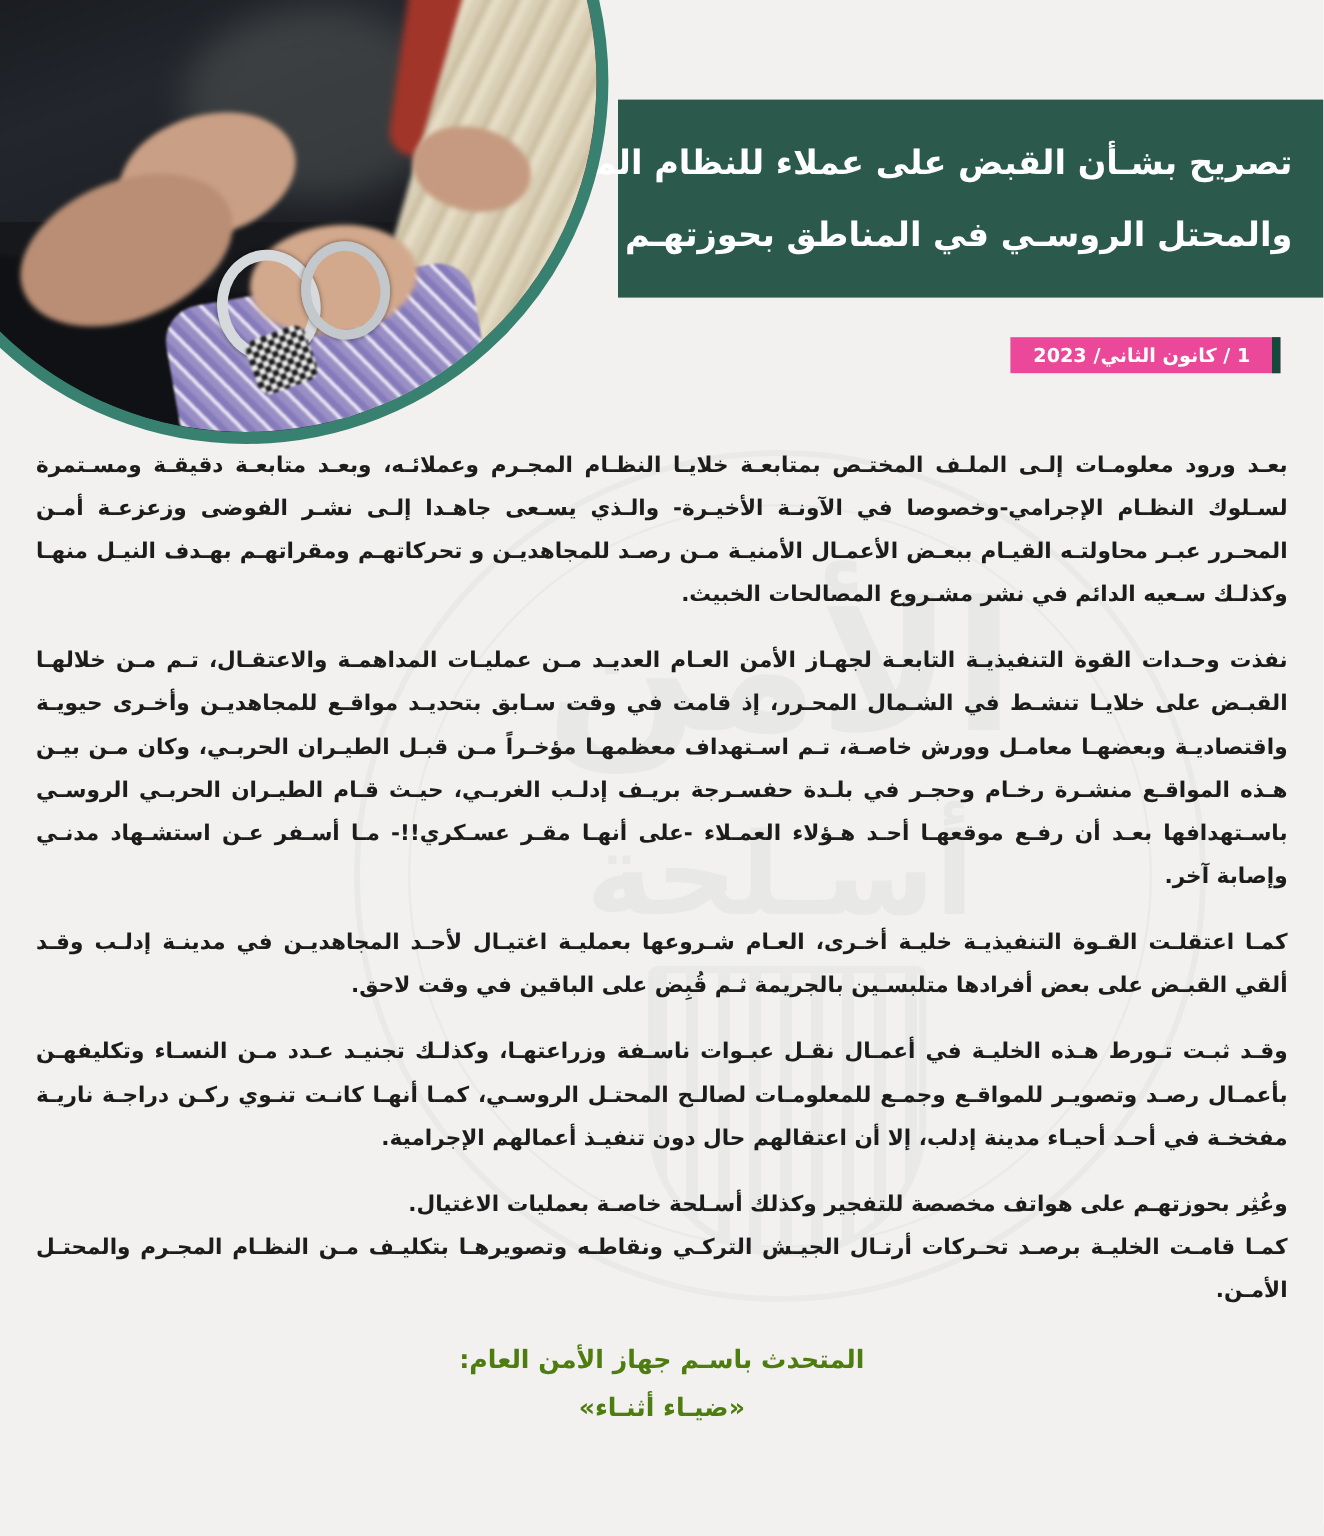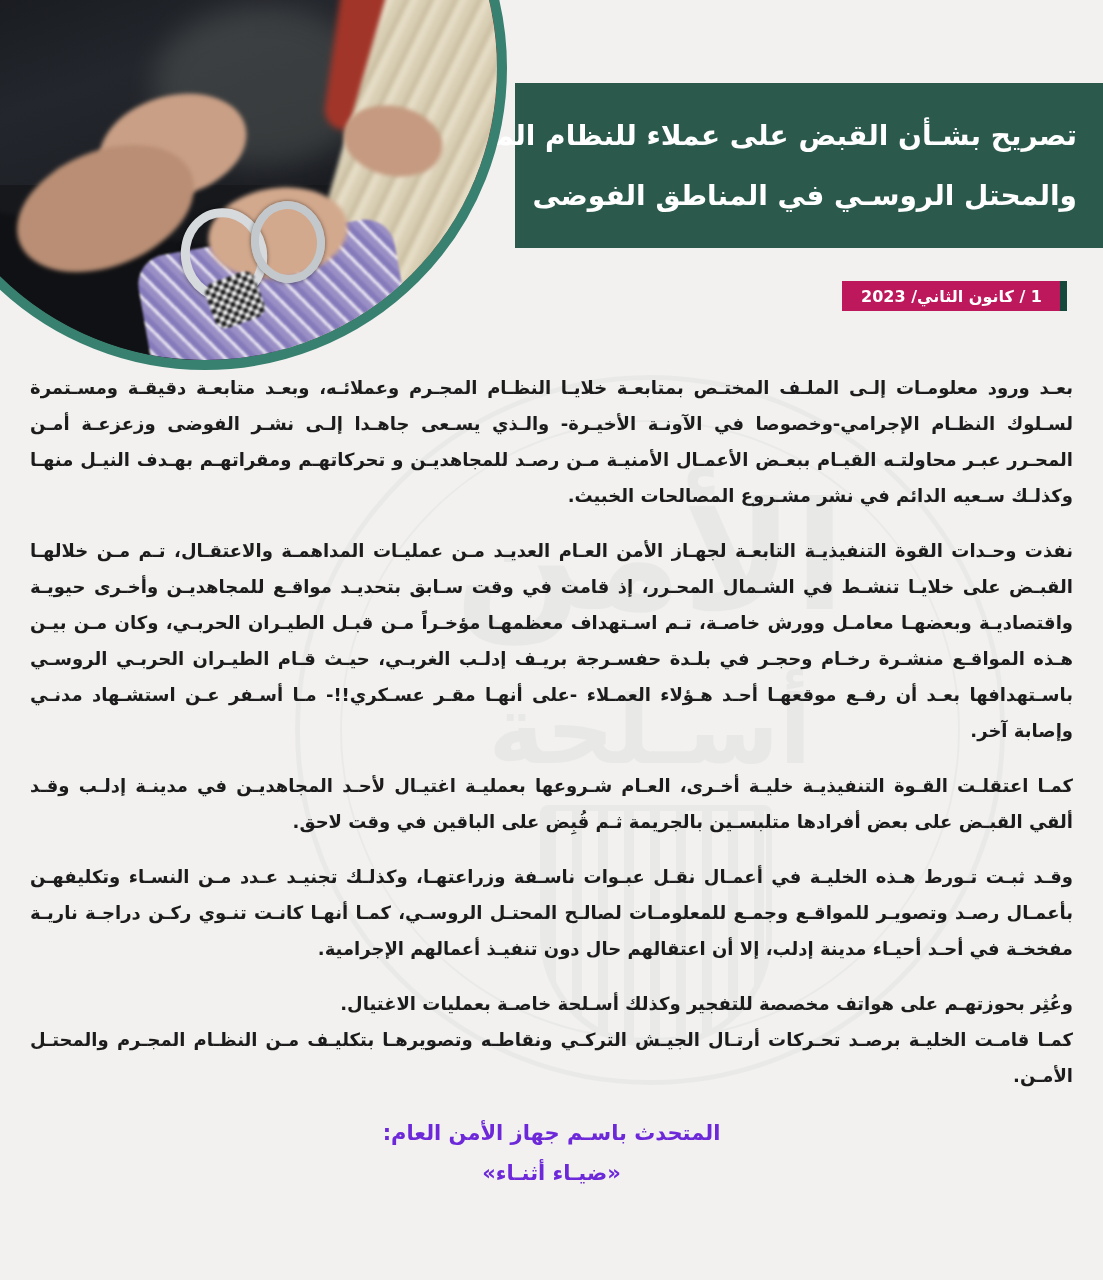--- a/index.html
+++ b/index.html
@@ -56,36 +56,36 @@
     position:absolute;left:515px;top:83px;width:588px;height:165px;
     background:#2b5a4d;z-index:1;
     display:flex;flex-direction:column;justify-content:space-evenly;
     box-sizing:border-box;padding:10px 26px 10px 16px;direction:rtl;
   }
   .banner .title-line{color:#ffffff;font-size:28px;font-weight:bold;text-align:right;line-height:1.25;white-space:nowrap;}
 
   
   .date-badge{
     position:absolute;top:281px;right:36px;height:30px;min-width:225px;
-    background:#be185d;z-index:1;direction:rtl;box-sizing:border-box;
+    background:#ec4899;z-index:1;direction:rtl;box-sizing:border-box;
     display:flex;align-items:center;justify-content:center;
     padding:0 18px 0 12px;
   }
   .badge-accent{position:absolute;right:0;top:0;width:7px;height:100%;background:#14493c;}
   .date-badge .date-text{color:#ffffff;font-size:16px;font-weight:bold;white-space:nowrap;}
 
   
   .content{
     position:absolute;left:30px;right:30px;top:370px;z-index:1;
     direction:rtl;text-align:justify;
     color:#1c1c1c;font-size:18px;line-height:36px;
   }
   .content p{margin:0 0 19px 0;white-space:pre-line;font-weight:bold;}
   .signature{margin-top:6px;text-align:center;direction:rtl;
-    color:#6d28d9;font-weight:bold;font-size:21px;line-height:40px;}
+    color:#4d7c0f;font-weight:bold;font-size:21px;line-height:40px;}
 </style>
 </head>
 <body>
 
 <div class="page">
 
   <div class="watermark">
     <div class="wm-ring"></div>
     <div class="wm-ring2"></div>
     <div class="wm-word big">الأمن</div>
@@ -104,21 +104,21 @@
     <div class="shape ph-hand ph-hand2"></div>
     <div class="shape ph-hand ph-hand3"></div>
     <div class="shape ph-hand ph-hand4"></div>
     <div class="shape ph-cuff ph-cuff1"></div>
     <div class="shape ph-cuff ph-cuff2"></div>
     <div class="shape ph-bracelet"></div>
   </div>
 
   <div class="banner">
     <div class="title-line">تصريح بشـأن القبض على عملاء للنظام المجرم</div>
-    <div class="title-line">والمحتل الروسـي في المناطق الفوضى</div>
+    <div class="title-line">والمحتل الروسـي في المناطق بحوزتهـم</div>
   </div>
 
   <div class="date-badge">
     <span class="badge-accent"></span>
     <span class="date-text">1 / كانون الثاني/ 2023</span>
   </div>
 
   <div class="content">
     <p>بعـد ورود معلومـات إلـى الملـف المختـص بمتابعـة خلايـا النظـام المجـرم وعملائـه، وبعـد متابعـة دقيقـة ومسـتمرة لسـلوك النظـام الإجرامي-وخصوصا في الآونـة الأخيـرة- والـذي يسـعى جاهـدا إلـى نشـر الفوضى وزعزعـة أمـن المحـرر عبـر محاولتـه القيـام ببعـض الأعمـال الأمنيـة مـن رصـد للمجاهديـن و تحركاتهـم ومقراتهـم بهـدف النيـل منهـا وكذلـك سـعيه الدائم في نشر مشـروع المصالحات الخبيث.</p>
     <p>نفذت وحـدات القوة التنفيذيـة التابعـة لجهـاز الأمن العـام العديـد مـن عمليـات المداهمـة والاعتقـال، تـم مـن خلالهـا القبـض على خلايـا تنشـط في الشـمال المحـرر، إذ قامت في وقت سـابق بتحديـد مواقـع للمجاهديـن وأخـرى حيويـة واقتصاديـة وبعضهـا معامـل وورش خاصـة، تـم اسـتهداف معظمهـا مؤخـراً مـن قبـل الطيـران الحربـي، وكان مـن بيـن هـذه المواقـع منشـرة رخـام وحجـر في بلـدة حفسـرجة بريـف إدلـب الغربـي، حيـث قـام الطيـران الحربـي الروسـي باسـتهدافها بعـد أن رفـع موقعهـا أحـد هـؤلاء العمـلاء -على أنهـا مقـر عسـكري!!- مـا أسـفر عـن استشـهاد مدنـي وإصابة آخر.</p>

